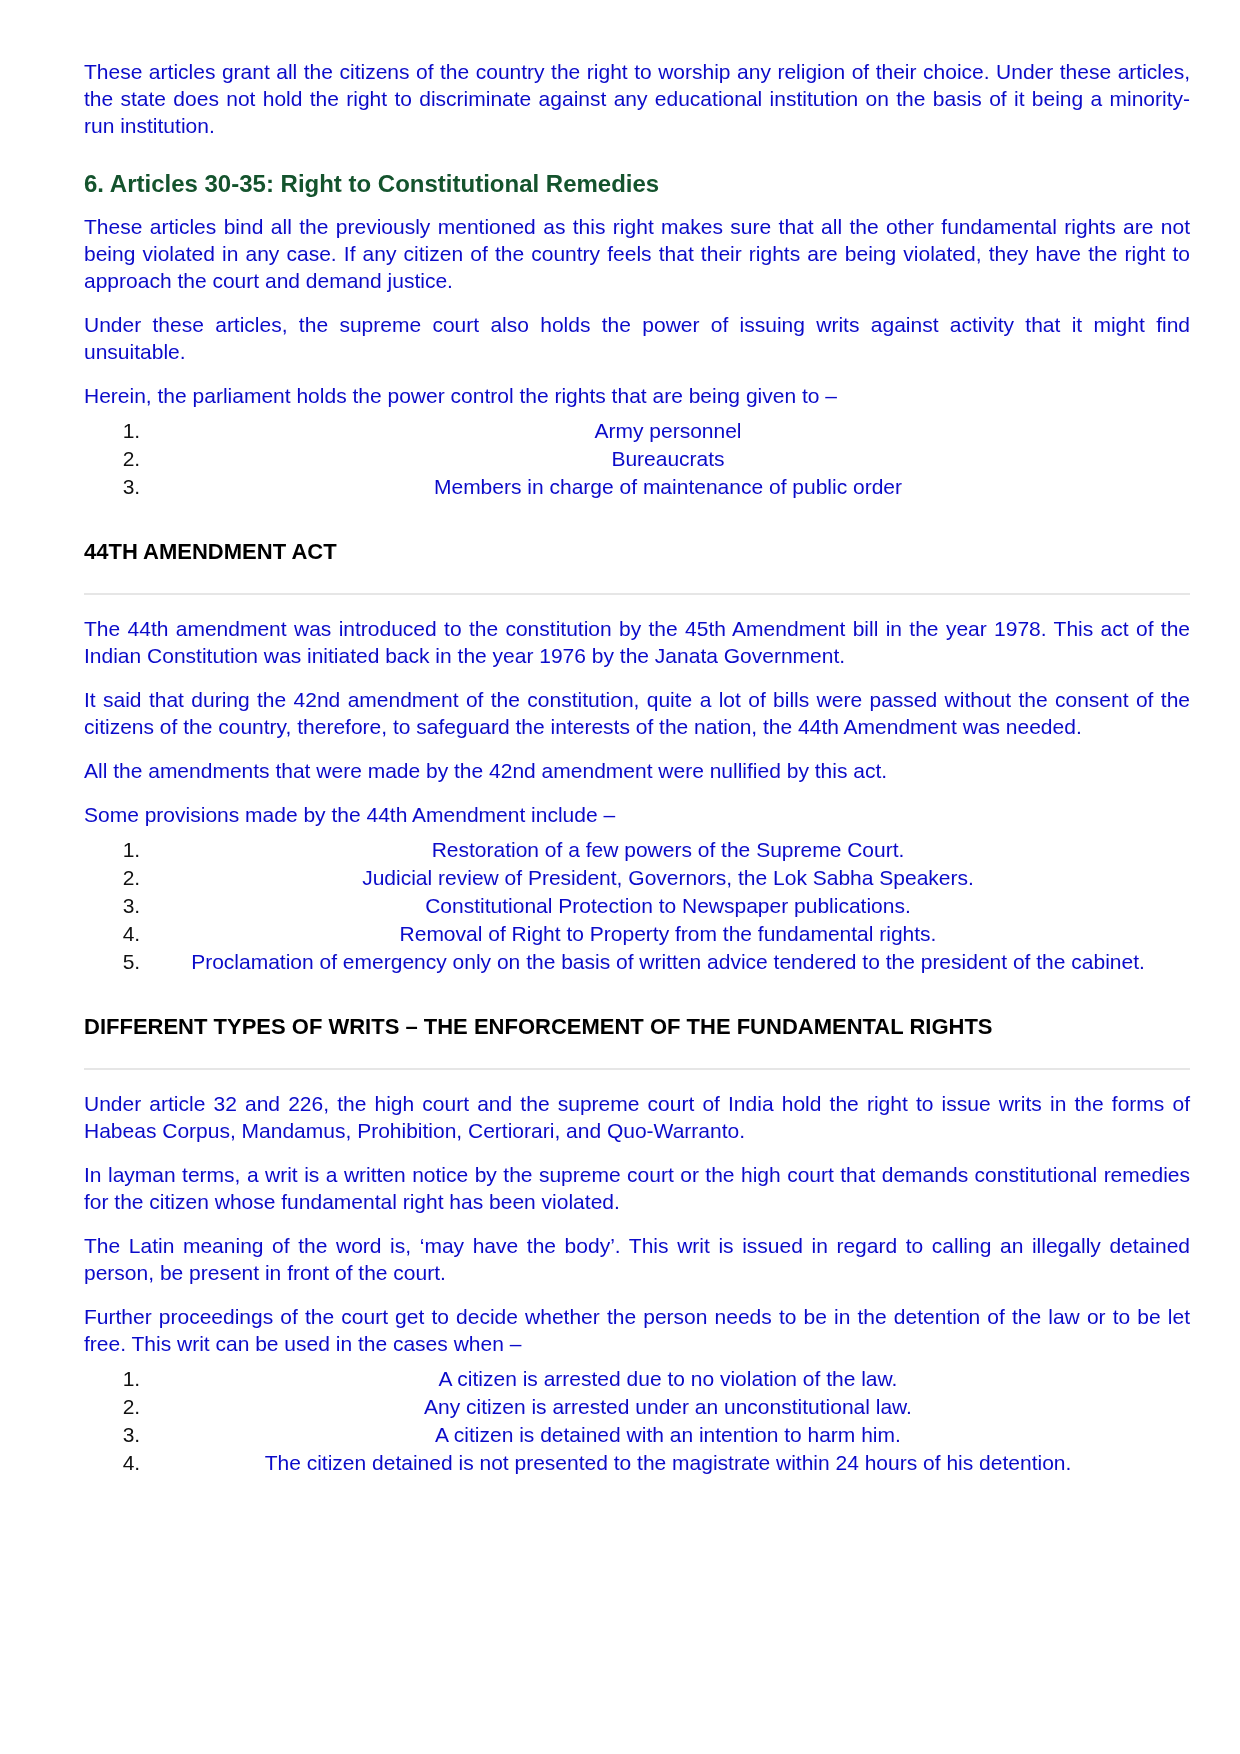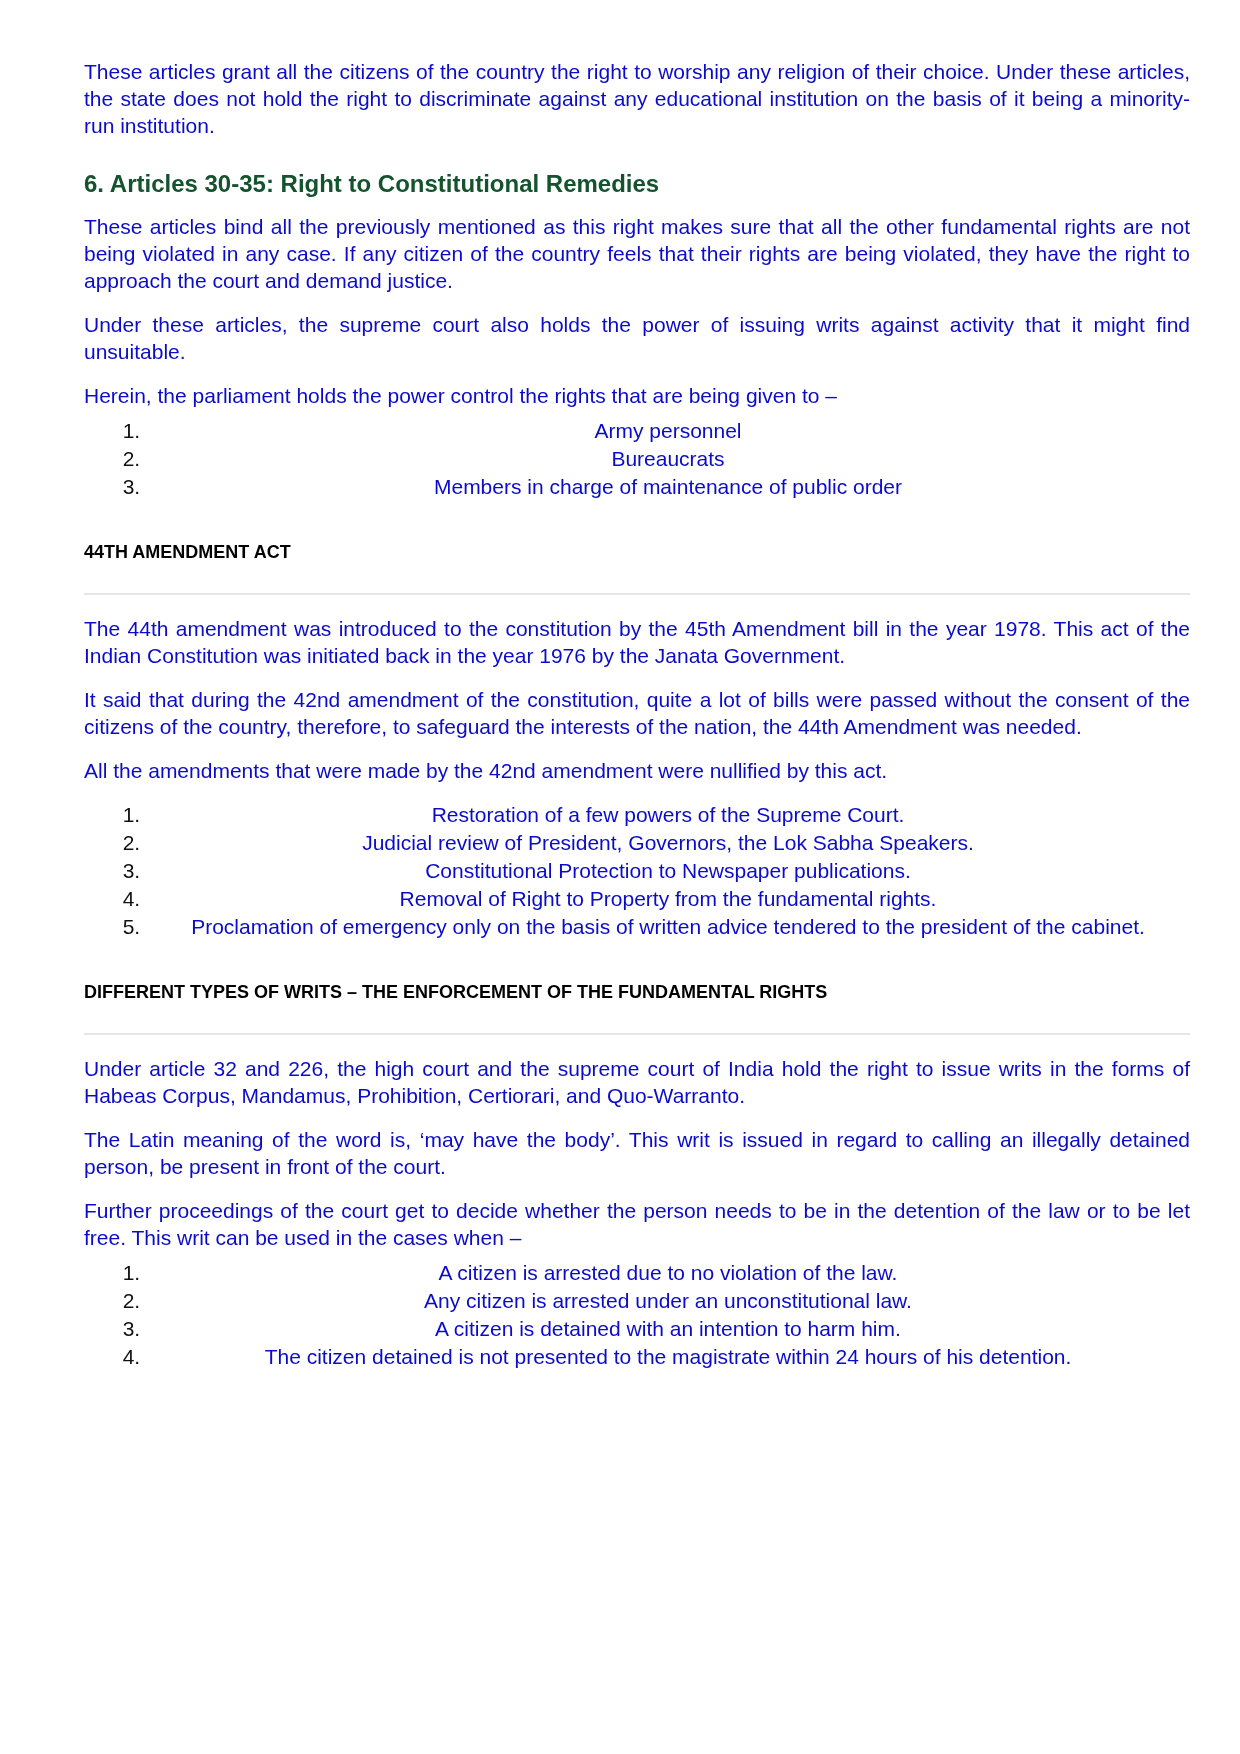--- a/index.html
+++ b/index.html
@@ -29,21 +29,21 @@
     }
     h3.magenta {
       margin: 30px 0 14px 0;
       font-size: 24px;
       line-height: 30px;
       font-weight: bold;
       color: #14532d;
     }
     h2.section {
       margin: 36px 0 0 0;
-      font-size: 18px;
+      font-size: 22px;
       line-height: 30px;
       font-weight: bold;
       color: #000000;
     }
     hr.divider {
       border: 0;
       border-top: 2px solid #e6e6e6;
       margin: 26px 0 20px 0;
     }
     h3.sub {
@@ -83,31 +83,33 @@
     <li><span>Army personnel</span></li>
     <li><span>Bureaucrats</span></li>
     <li><span>Members in charge of maintenance of public order</span></li>
   </ol>
 
   <h2 class="section">44TH AMENDMENT ACT</h2>
   <hr class="divider">
   <p class="body">The 44th amendment was introduced to the constitution by the 45th Amendment bill in the year 1978. This act of the Indian Constitution was initiated back in the year 1976 by the Janata Government.</p>
   <p class="body">It said that during the 42nd amendment of the constitution, quite a lot of bills were passed without the consent of the citizens of the country, therefore, to safeguard the interests of the nation, the 44th Amendment was needed.</p>
   <p class="body">All the amendments that were made by the 42nd amendment were nullified by this act.</p>
+  <p class="body" style="margin-bottom:0">Some provisions made by the 44th Amendment include –</p>
   <ol class="list">
     <li><span>Restoration of a few powers of the Supreme Court.</span></li>
     <li><span>Judicial review of President, Governors, the Lok Sabha Speakers.</span></li>
     <li><span>Constitutional Protection to Newspaper publications.</span></li>
     <li><span>Removal of Right to Property from the fundamental rights.</span></li>
     <li><span>Proclamation of emergency only on the basis of written advice tendered to the president of the cabinet.</span></li>
   </ol>
 
   <h2 class="section">DIFFERENT TYPES OF WRITS – THE ENFORCEMENT OF THE FUNDAMENTAL RIGHTS</h2>
   <hr class="divider">
   <p class="body">Under article 32 and 226, the high court and the supreme court of India hold the right to issue writs in the forms of Habeas Corpus, Mandamus, Prohibition, Certiorari, and Quo-Warranto.</p>
+  <p class="body">In layman terms, a writ is a written notice by the supreme court or the high court that demands constitutional remedies for the citizen whose fundamental right has been violated.</p>
 
   <p class="body">The Latin meaning of the word is, ‘may have the body’. This writ is issued in regard to calling an illegally detained person, be present in front of the court.</p>
   <p class="body" style="margin-bottom:0">Further proceedings of the court get to decide whether the person needs to be in the detention of the law or to be let free. This writ can be used in the cases when –</p>
   <ol class="list">
     <li><span>A citizen is arrested due to no violation of the law.</span></li>
     <li><span>Any citizen is arrested under an unconstitutional law.</span></li>
     <li><span>A citizen is detained with an intention to harm him.</span></li>
     <li><span>The citizen detained is not presented to the magistrate within 24 hours of his detention.</span></li>
   </ol>
 

